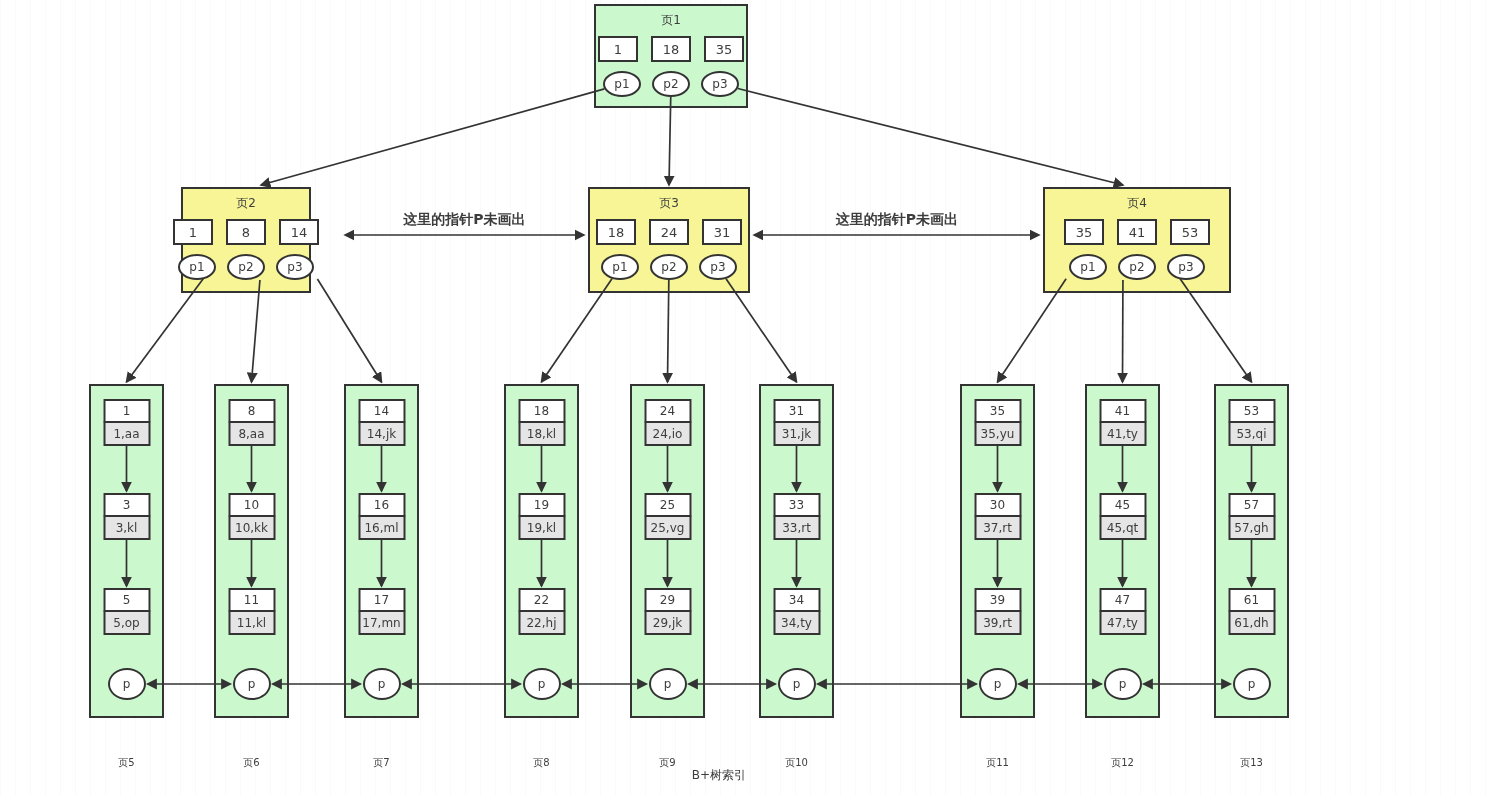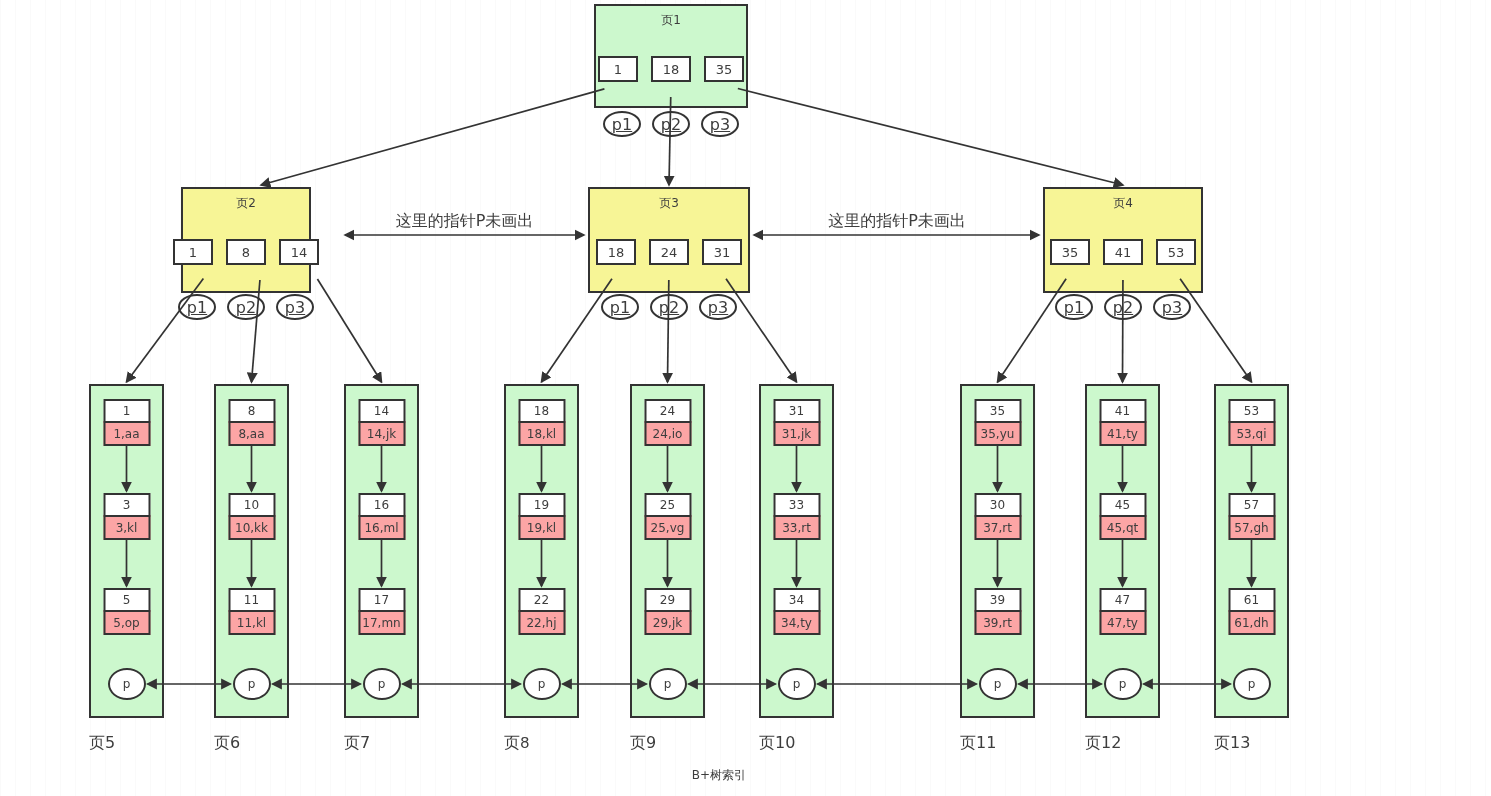--- a/index.html
+++ b/index.html
@@ -3,43 +3,43 @@
 <meta charset="utf-8">
 <style>
   html,body{margin:0;padding:0;background:#ffffff;}
   #canvas{
     position:relative;width:1491px;height:796px;background:#ffffff;
     background-image:repeating-linear-gradient(90deg, rgba(0,0,0,0.018) 0 1px, transparent 1px 15px);
     font-family:"DejaVu Sans","Liberation Sans",sans-serif;color:#3d3d3d;overflow:hidden;
   }
   
   .page-node{position:absolute;border:2px solid #333;box-sizing:border-box;
-    display:flex;flex-direction:column;align-items:center;background:#f7f596;z-index:2;gap:20px;}
+    display:flex;flex-direction:column;align-items:center;background:#f7f596;z-index:2;}
   .page-node.green{background:#ccf8cd;}
   .page-title{font-size:12px;margin-top:7px;line-height:14px;}
   .key-row{display:flex;gap:13px;margin-top:9px;}
   .key-box{width:36px;height:22px;border:2px solid #333;background:#fff;box-sizing:content-box;
     display:flex;align-items:center;justify-content:center;font-size:13px;}
   .ptr-row{display:flex;gap:11px;margin-top:9px;}
   .ptr{width:38px;height:26px;border:2px solid #333;border-radius:50%;background:#fff;
-    display:flex;align-items:center;justify-content:center;font-size:16px;box-sizing:border-box;text-decoration:underline;}
+    display:flex;align-items:center;justify-content:center;font-size:12px;box-sizing:border-box;}
   
   .leaf-node{position:absolute;top:384px;width:75px;height:334px;border:2px solid #333;
     box-sizing:border-box;background:#ccf8cd;z-index:2;}
   .record{position:absolute;left:50%;transform:translateX(-50%);width:47px;}
   .rec-0{top:13px}.rec-1{top:107px}.rec-2{top:202px}
   .rec-key{height:20px;border:2px solid #333;background:#fff;display:flex;align-items:center;
     justify-content:center;font-size:12px;}
-  .rec-row{height:21px;border:2px solid #333;margin-top:-2px;background:#fca5a5;display:flex;
+  .rec-row{height:21px;border:2px solid #333;margin-top:-2px;background:#e5e5e5;display:flex;
     align-items:center;justify-content:center;font-size:12px;}
   .leaf-ptr{position:absolute;left:50%;top:282px;transform:translateX(-50%);width:38px;height:32px;
     border:2px solid #333;border-radius:50%;background:#fff;display:flex;align-items:center;
     justify-content:center;font-size:12px;box-sizing:border-box;}
-  .leaf-label{position:absolute;top:733px;width:75px;font-size:16px;z-index:2;}
-  .link-note{position:absolute;top:211px;font-size:16px;text-align:center;z-index:2;}
+  .leaf-label{position:absolute;top:756px;width:75px;text-align:center;font-size:10px;z-index:2;}
+  .link-note{position:absolute;top:211px;font-size:14px;text-align:center;z-index:2;font-weight:bold;}
   .caption{position:absolute;top:767px;left:592px;width:154px;text-align:right;font-size:12px;z-index:2;}
   #arrows{position:absolute;left:0;top:0;z-index:5;pointer-events:none;}
 </style>
 </head>
 <body>
 
 <div id="canvas">
 
   <svg id="arrows" width="1491" height="796">
     <defs>
@@ -124,21 +124,21 @@
       <div class="key-box">24</div>
       <div class="key-box">31</div>
     </div>
     <div class="ptr-row">
       <div class="ptr">p1</div>
       <div class="ptr">p2</div>
       <div class="ptr">p3</div>
     </div>
   </div>
 
-  <div class="page-node" id="page-4" style="left:1043px;top:187px;width:160px;height:106px;">
+  <div class="page-node" id="page-4" style="left:1043px;top:187px;width:188px;height:106px;">
     <div class="page-title">页4</div>
     <div class="key-row">
       <div class="key-box">35</div>
       <div class="key-box">41</div>
       <div class="key-box">53</div>
     </div>
     <div class="ptr-row">
       <div class="ptr">p1</div>
       <div class="ptr">p2</div>
       <div class="ptr">p3</div>
@@ -206,21 +206,21 @@
       <div class="record rec-1">
         <div class="rec-key">19</div>
         <div class="rec-row">19,kl</div>
       </div>
       <div class="record rec-2">
         <div class="rec-key">22</div>
         <div class="rec-row">22,hj</div>
       </div>
       <div class="leaf-ptr">p</div>
     </div>
-    <div class="leaf-label" style="left: 504px; font-family: Liberation Mono, monospace;">页8</div>
+    <div class="leaf-label" style="left: 504px;">页8</div>
     <div class="leaf-node" id="leaf-4" style="left: 630px;">
       <div class="record rec-0">
         <div class="rec-key">24</div>
         <div class="rec-row">24,io</div>
       </div>
       <div class="record rec-1">
         <div class="rec-key">25</div>
         <div class="rec-row">25,vg</div>
       </div>
       <div class="record rec-2">

